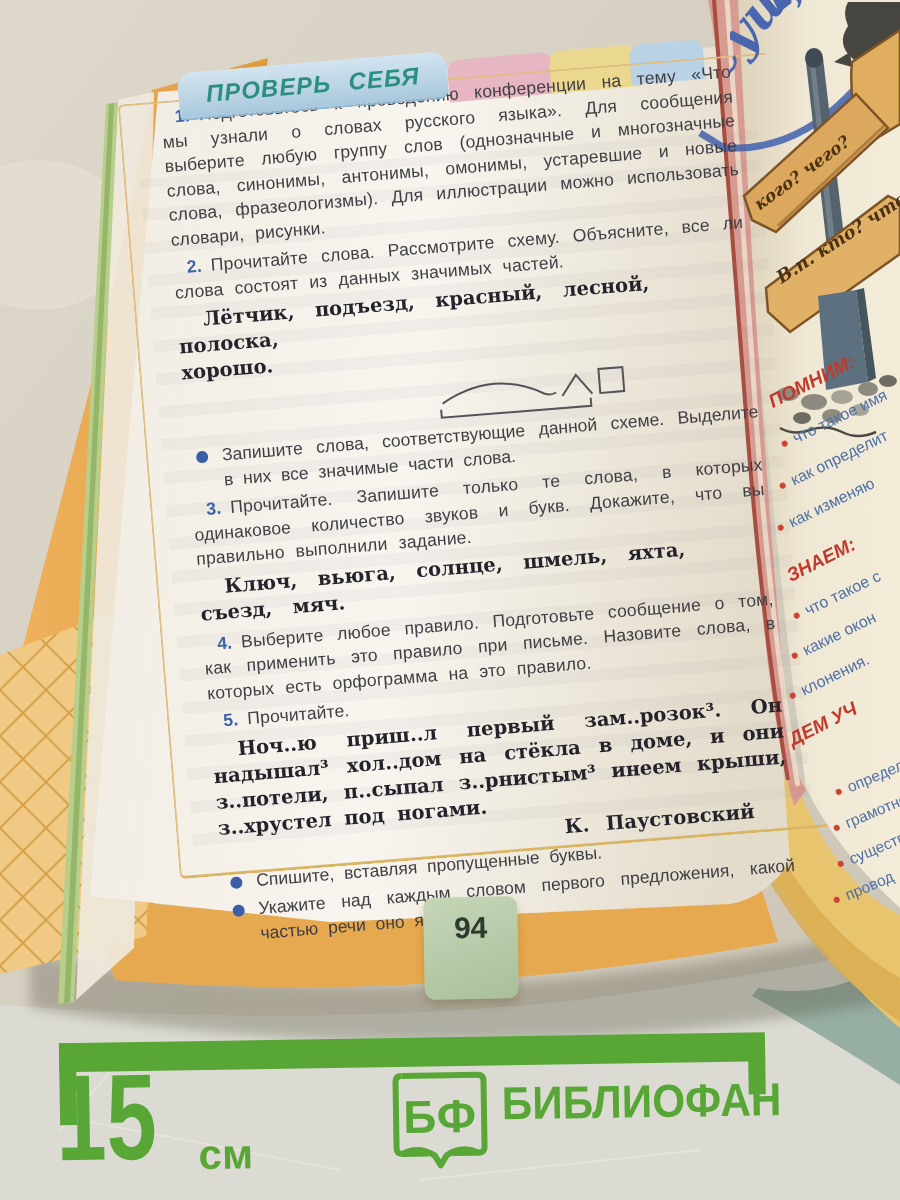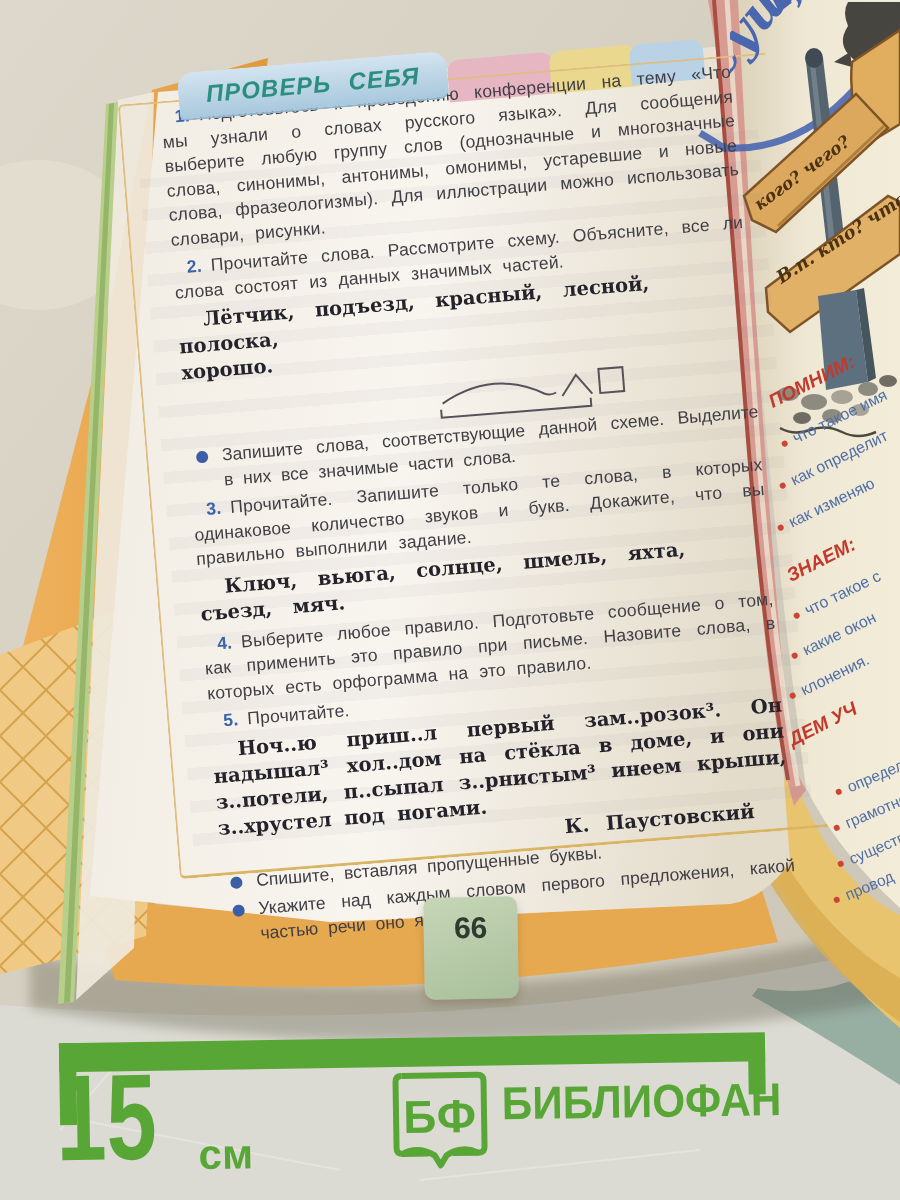--- a/index.html
+++ b/index.html
@@ -256,21 +256,21 @@
     <div class="memo-l m-l2c">клонения.</div>
 
     <div class="memo-t m-t3">ДЕМ УЧ</div>
     <div class="memo-l m-l3a">определя</div>
     <div class="memo-l m-l3b">грамотно</div>
     <div class="memo-l m-l3c">существ</div>
     <div class="memo-l m-l3d">провод</div>
   </div>
 
   <div class="tab78">
-    <span>66</span>
+    <span>94</span>
   </div>
 
   <div class="ruler">
     <div class="bar"></div>
     <div class="tick-l"></div>
     <div class="tick-r"></div>
     <div class="v15">15</div>
     <div class="unit">см</div>
 
     <div class="logo-book">

